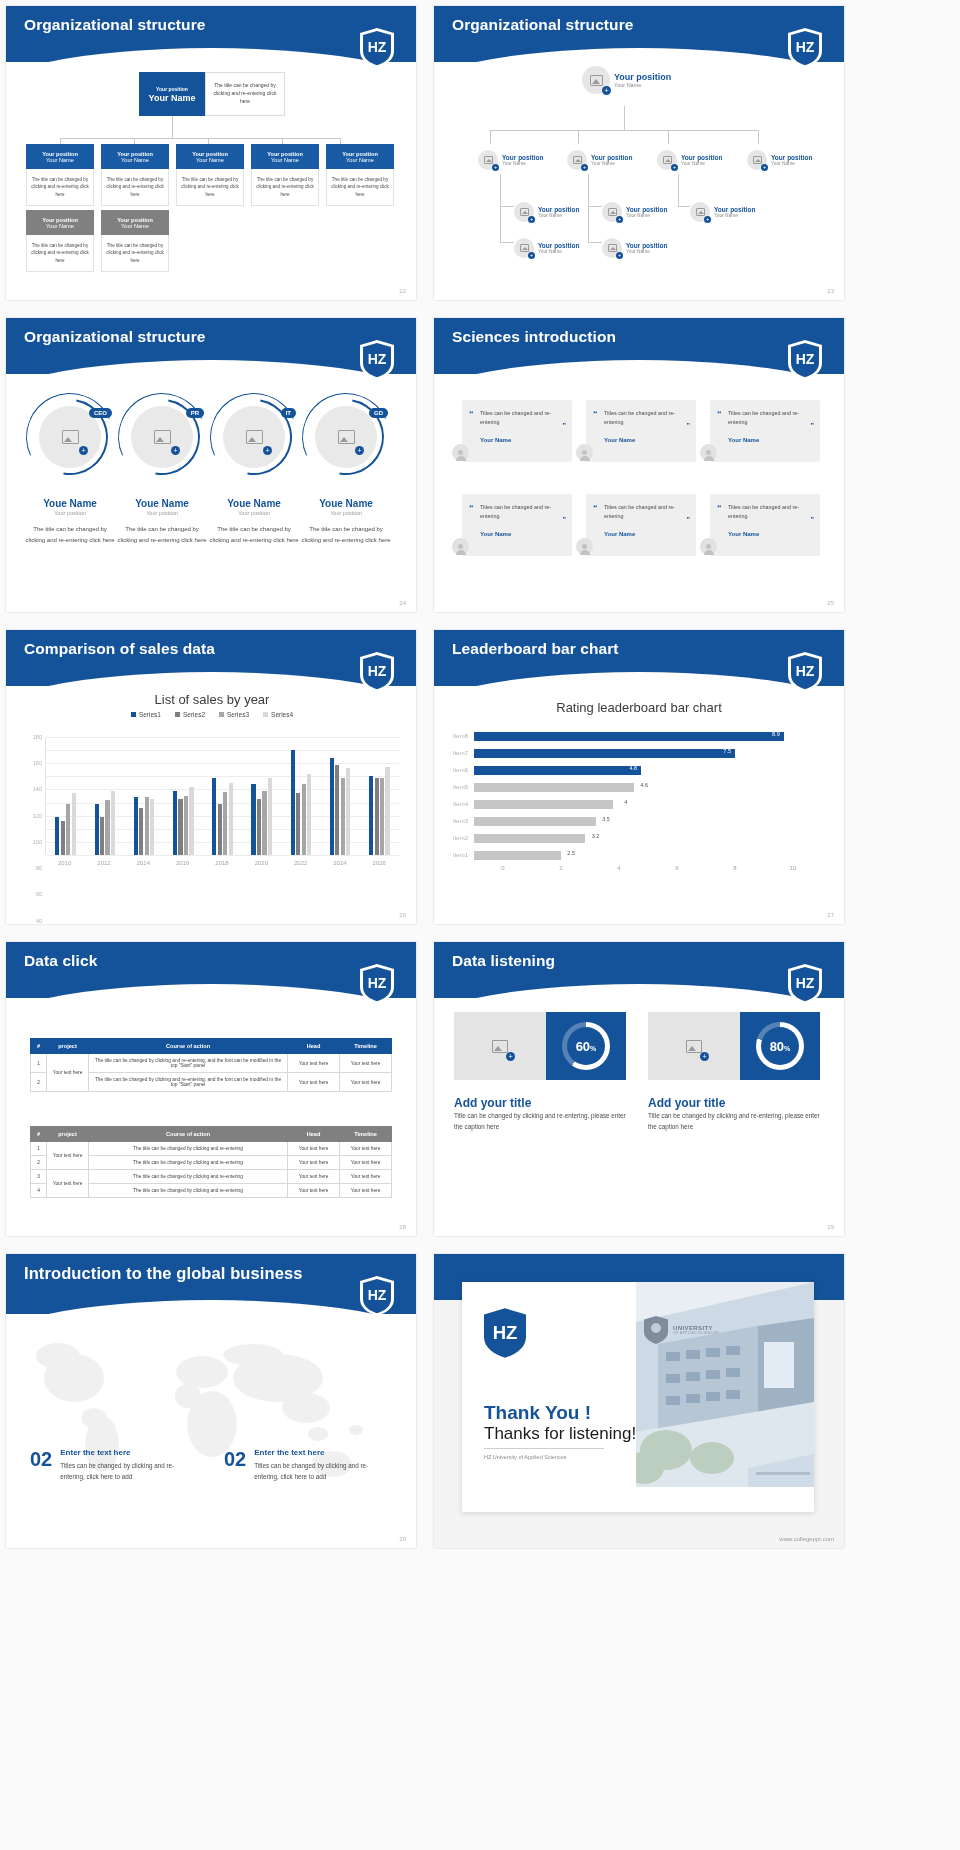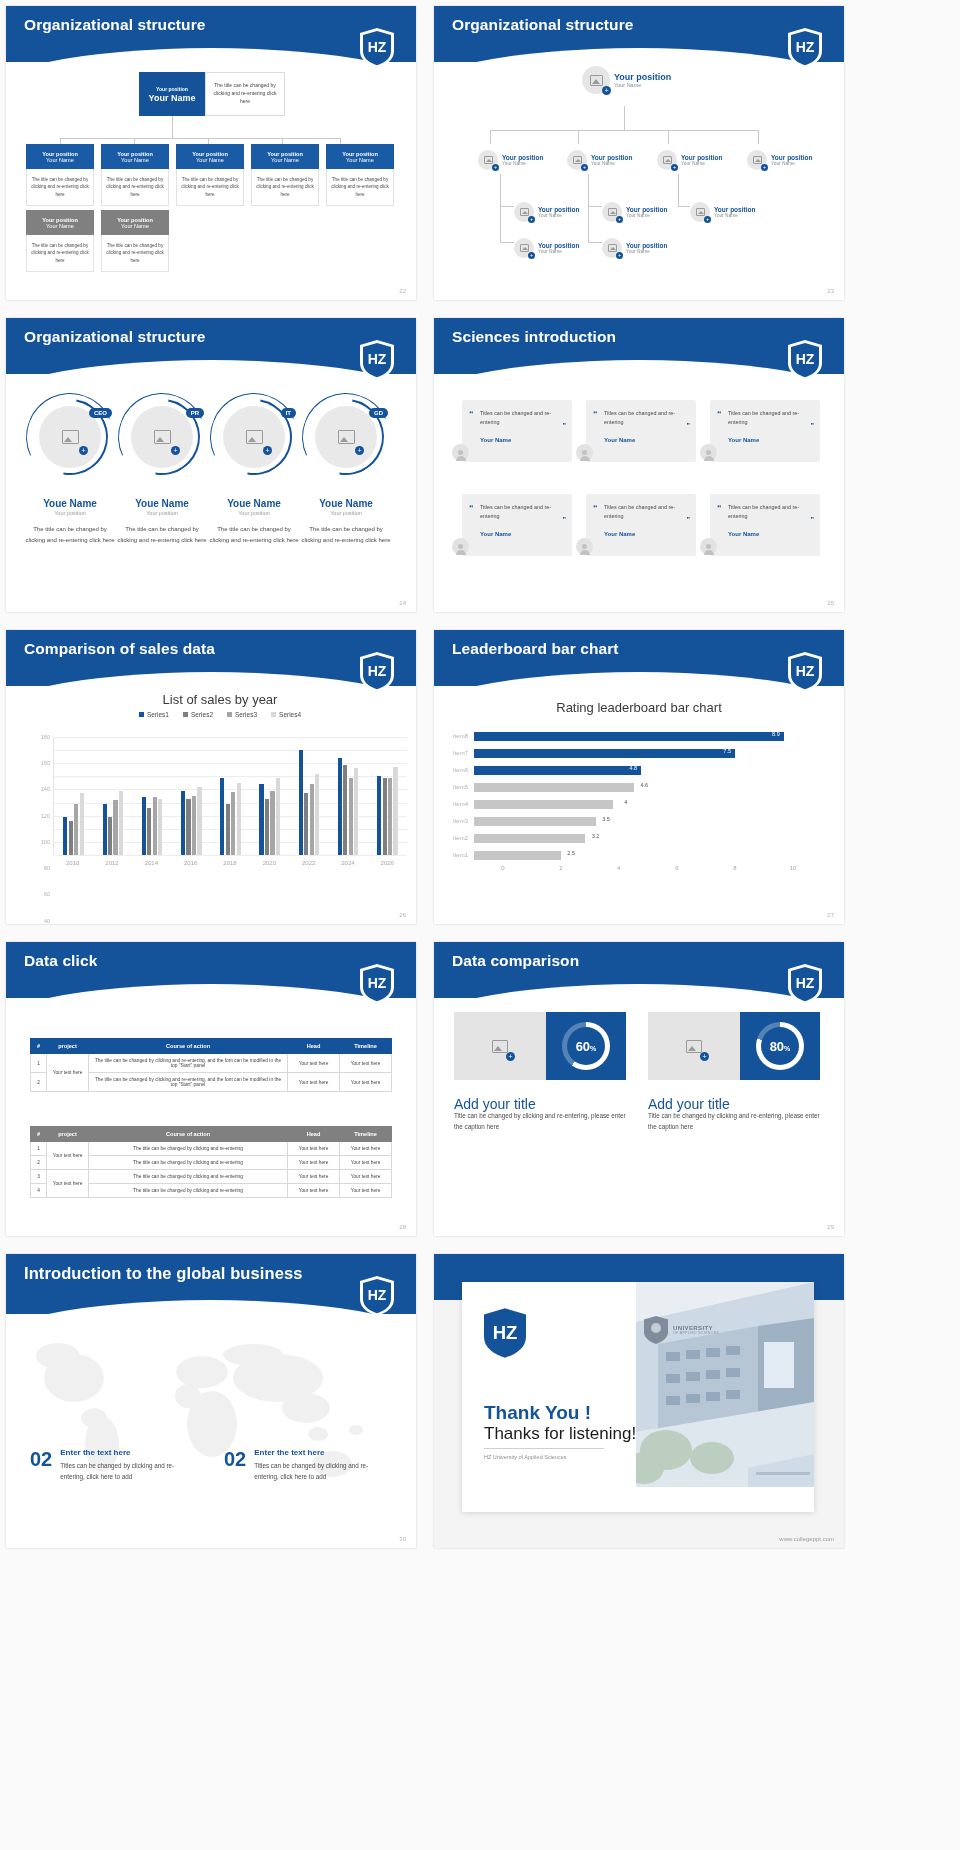--- a/index.html
+++ b/index.html
@@ -144,21 +144,21 @@
   .qmark { position:absolute; font-size:9px; color:#14539a; font-weight:bold; }
   .qavatar {
     position:absolute; width:17px; height:17px; border-radius:50%; background:#e2e2e2;
     display:flex; align-items:center; justify-content:center;
   }
   .qavatar .hd { width:5px;height:5px;border-radius:50%;background:#c2c2c2; position:relative;}
   .qavatar .hd:after{content:"";position:absolute;left:-2.5px;top:6px;width:10px;height:5px;
     border-radius:5px 5px 0 0;background:#c2c2c2;}
 
   
-  .chart26 { position:absolute; left:9px; top:62px; width:410px; height:220px; }
+  .chart26 { position:absolute; left:1px; top:62px; width:410px; height:220px; }
   .legend { display:flex; justify-content:center; gap:14px; margin-top:4px; }
   .legend span { font-size:6.5px; color:#4a4a4a; display:flex; align-items:center; gap:3px;}
   .legend i { width:5px; height:5px; display:inline-block; }
   .plot26 { position:absolute; left:38px; top:45px; right:18px; height:118px; border-left:1px solid #e4e4e4;}
   .gl { position:absolute; left:0; right:0; height:1px; background:#ededed; }
   .ylab { position:absolute; right:calc(100% + 4px); font-size:5.5px; color:#b0b0b0; transform:translateY(-50%); white-space:nowrap;}
   .groups { position:absolute; inset:0; display:flex; align-items:flex-end; justify-content:space-around; }
   .grp { display:flex; align-items:flex-end; gap:1.3px; height:100%; }
   .grp b { width:4.2px; display:block; }
   .xlabels { position:absolute; left:38px; right:18px; top:168px; display:flex; justify-content:space-around; }
@@ -194,21 +194,21 @@
 
   
   .dc { position:absolute; top:70px; width:172px; height:68px; display:flex; }
   .dc .imgbox { flex:1; background:#e4e4e4; display:flex; align-items:center; justify-content:center; }
   .dc .donutbox { width:80px; background:#14539a; display:flex; align-items:center; justify-content:center; }
   .donut { width:48px; height:48px; border-radius:50%; position:relative;
     display:flex; align-items:center; justify-content:center; }
   .donut .hole { position:absolute; inset:5px; border-radius:50%; background:#14539a; }
   .donut .val { position:relative; color:#fff; font-size:13px; font-weight:bold; }
   .donut .val small { font-size:7px; }
-  .dc-title { position:absolute; font-size:14px; font-weight:normal; color:#14539a; }
+  .dc-title { position:absolute; font-size:12px; font-weight:bold; color:#14539a; }
   .dc-desc { position:absolute; font-size:6.3px; color:#4a4a4a; line-height:1.75; width:172px; }
 
   
   .worldmap { position:absolute; left:0; top:58px; width:410px; height:200px; opacity:.4;}
   .num-big { font-size:20px; font-weight:bold; color:#14539a; }
   .gb-item { position:absolute; display:flex; gap:8px; align-items:flex-start; }
   .gb-item .t { font-size:8px; font-weight:bold; color:#14539a; }
   .gb-item .d { font-size:6.3px; color:#4a4a4a; line-height:1.8; width:132px; margin-top:3px;}
 
   
@@ -909,21 +909,21 @@
         </tbody>
     </table>
 
     <div class="pagenum">28</div>
   </div>
 
   <div class="slide">
     <div class="band">
         <div class="curve"></div>
       </div>
-    <div class="band-title">Data comparison</div>
+    <div class="band-title">Data listening</div>
     <div class="shield">
       <svg width="34" height="40" viewBox="0 0 34 40">
         <path d="M17 0 L34 5 V23 C34 32 26 37 17 40 C8 37 0 32 0 23 V5 Z" fill="#fff"></path>
         <path d="M17 3 L31 7 V23 C31 30.5 24.5 34.8 17 37.2 C9.5 34.8 3 30.5 3 23 V7 Z" fill="#14539a"></path>
         <text x="17" y="24" font-family="Liberation Sans, sans-serif" font-size="14" font-weight="bold" fill="#fff" text-anchor="middle">HZ</text>
       </svg>
     </div>
 
     <div class="dc" style="left:20px;">
       <div class="imgbox">

